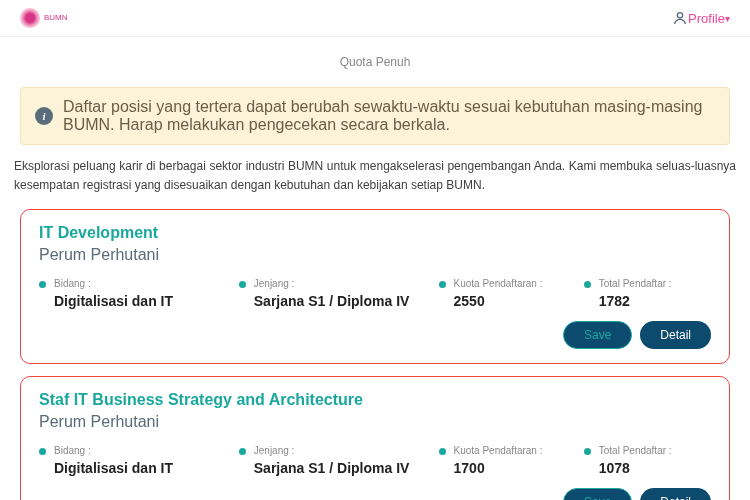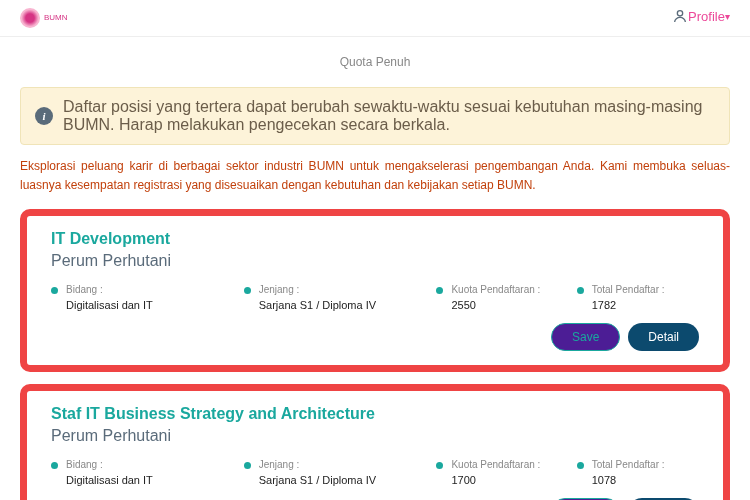--- a/index.html
+++ b/index.html
@@ -1,40 +1,40 @@
 <!DOCTYPE html>
 <html><head>
 <meta charset="utf-8">
 <style>
 *{box-sizing:border-box;margin:0;padding:0;font-family:Arial,Helvetica,sans-serif}
 body{background:#fff;width:750px;height:500px;overflow:hidden}
-.header{display:flex;justify-content:space-between;align-items:flex-start;padding:8px 20px;border-bottom:1px solid #eee}
+.header{display:flex;justify-content:space-between;align-items:center;padding:8px 20px;border-bottom:1px solid #eee}
 .logo{display:flex;align-items:center;gap:4px}
 .logo-icon{width:20px;height:20px;border-radius:50%;background:radial-gradient(circle,#d63384 30%,#f8b4d0 60%)}
 .logo-text{font-size:8px;color:#d63384;line-height:1}
 .profile{display:flex;align-items:center;font-size:13px;color:#ec4899;cursor:pointer}
 .tabs{display:flex;justify-content:center;padding:10px 20px;gap:0}
 .tab{padding:8px 16px;font-size:12px;cursor:pointer;color:#888}
 .tab.active{background:#1aa89e;color:#fff;border-radius:4px}
 .alert{margin:0 20px 12px;background:#fdf3d9;border:1px solid #f0e4b8;border-radius:4px;padding:10px 14px;display:flex;align-items:center;gap:10px}
 .alert-icon{width:18px;height:18px;border-radius:50%;background:#5a6b7a;color:#fff;display:flex;align-items:center;justify-content:center;font-size:11px;font-weight:bold;font-style:italic;font-family:Georgia,serif;flex-shrink:0}
 .alert-text{font-size:16px;color:#6b5d4a}
-.intro{padding:0 20px 14px;font-size:12px;color:#c2410c;line-height:1.6;text-align:justify}
-.card{margin:0 20px 12px;border:7px solid #ef4444;border-radius:10px;padding:14px 24px}
+.intro{padding:0 14px 14px;font-size:12px;color:#404040;line-height:1.6;text-align:justify}
+.card{margin:0 20px 12px;border:1px solid #ef4444;border-radius:10px;padding:14px 18px}
 .card-title{color:#1aa89e;font-size:16px;font-weight:600;margin-bottom:4px}
 .card-sub{font-size:16px;color:#5a6b7a;margin-bottom:14px}
 .card-row{display:flex;gap:18px}
 .field{flex:1;display:flex;gap:8px}
 .field.narrow{flex:0.7}
 .dot{width:7px;height:7px;border-radius:50%;background:#1aa89e;margin-top:3px;flex-shrink:0}
 .field-label{font-size:10px;color:#888;margin-bottom:4px}
-.field-value{font-size:11px;color:#222;font-weight:400}
+.field-value{font-size:14px;color:#222;font-weight:700}
 .card-actions{display:flex;justify-content:flex-end;gap:8px;margin-top:12px}
 .btn{padding:6px 20px;font-size:12px;border-radius:18px;cursor:pointer;border:none}
-.btn-outline{background:#4c1d95;border:1.5px solid #1aa89e;color:#1aa89e}
+.btn-outline{background:#0c4a6e;border:1.5px solid #1aa89e;color:#1aa89e}
 .btn-solid{background:#0c4a6e;color:#fff}
 .chev{font-size:10px}
 </style>
 </head>
 <body>
 
 <div class="header">
   <div class="logo">
     <div class="logo-icon"></div>
     <div class="logo-text">BUMN</div>

